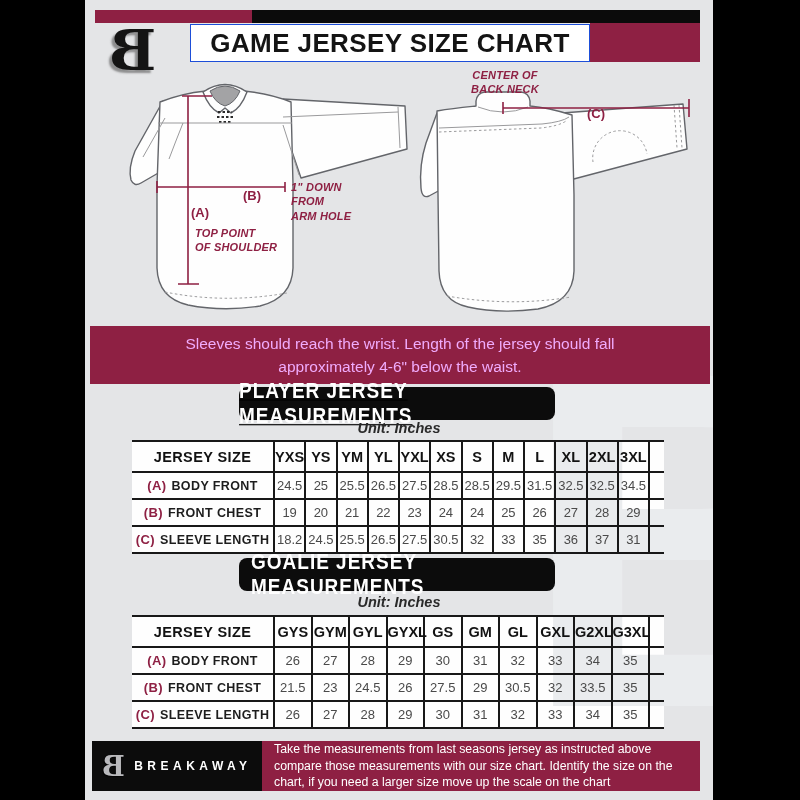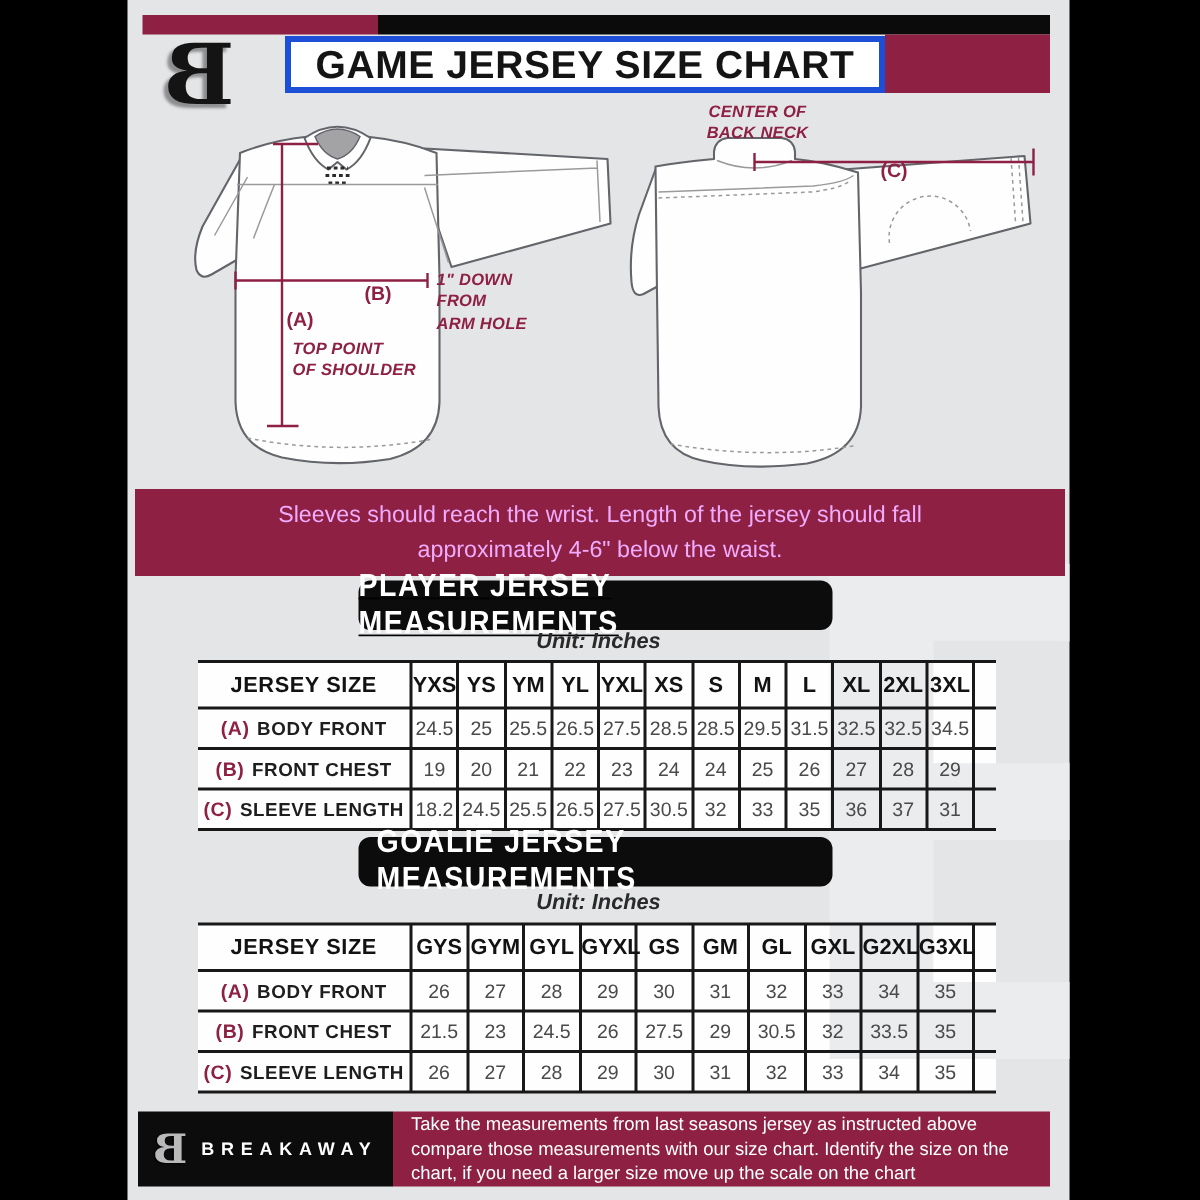--- a/index.html
+++ b/index.html
@@ -14,21 +14,21 @@
   .watermark { position:absolute; left:436px; top:300px; z-index:1;
                font-family:"Liberation Sans", sans-serif; font-weight:bold;
                font-size:480px; line-height:1; color:#eaecee; user-select:none; }
 
   
   .topbar-maroon { position:absolute; left:10px; top:10px; width:157px; height:13px;
                    background:#8e2043; z-index:2; }
   .topbar-black  { position:absolute; left:167px; top:10px; width:448px; height:13px;
                    background:#0b0b0b; z-index:2; }
   .title-box { position:absolute; left:105px; top:24px; width:400px; height:38px;
-               background:#ffffff; border:4px solid #1d4ed8; z-index:3;
+               background:#ffffff; border:1px solid #1d4ed8; z-index:3;
                display:flex; align-items:center; justify-content:center; }
   .title-box h1 { font-size:26px; font-weight:bold; color:#141414; letter-spacing:0.4px; }
   .maroon-block { position:absolute; left:505px; top:23px; width:110px; height:39px;
                   background:#8e2043; z-index:2; }
   .brand-logo { position:absolute; left:24px; top:22px; z-index:3;
                 font-family:"DejaVu Serif", serif; font-weight:bold; font-size:56px;
                 line-height:1; color:#141414; transform:scaleX(-1);
                 text-shadow:3px 3px 2px rgba(70,70,70,0.55); }
 
   

